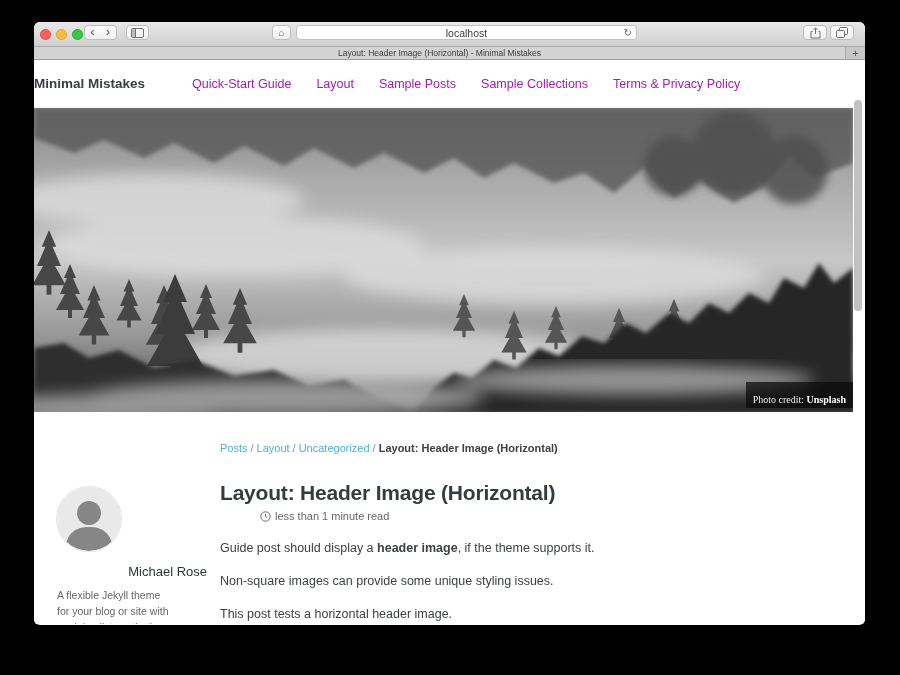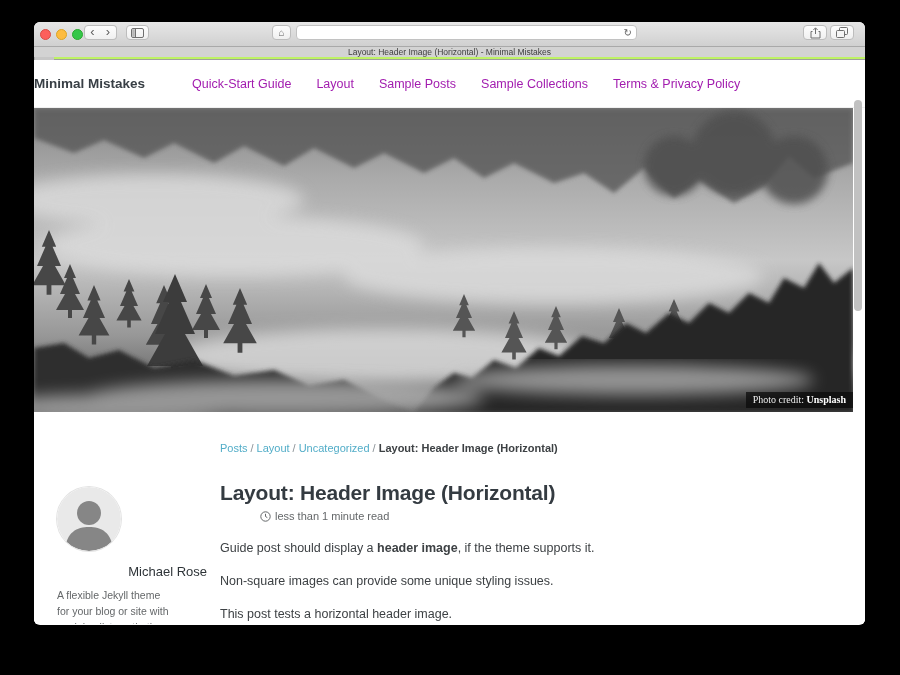--- a/index.html
+++ b/index.html
@@ -32,40 +32,40 @@
   .btn-tabsview{ left:796px; width:24px; }
   .chev { font-size:13px; line-height:1; margin-top:-2px; }
 
   .addressbar { position:absolute; left:262px; top:3px; width:341px; height:15px;
                 background:#fff; border:1px solid #c2c2c2; border-radius:4px;
                 display:flex; align-items:center; }
   .addr-text { flex:1; text-align:center; font-size:10.5px; color:#3c3c3c; }
   .addr-reload { position:absolute; right:4px; top:0; font-size:10px; color:#666;
                  height:13px; display:flex; align-items:center; }
 
-  .tabbar { display:flex; height:13px; background:#bef264; border-bottom:1px solid #9f9f9f;flex-direction:column; }
+  .tabbar { display:flex; height:13px; background:#ef4444; border-bottom:1px solid #9f9f9f; }
   .tab { flex:1; background:#d3d3d3; display:flex; align-items:center; justify-content:center; }
   .tab-title { font-size:8.5px; color:#3d3d3d; }
   .newtab { width:20px; border-left:1px solid #aaa; background:#c7c7c7; color:#555;
             font-size:11px; display:flex; align-items:center; justify-content:center; }
 
   
   .site { position:relative; height:564px; background:#fff; overflow:hidden; }
 
   .masthead { height:48px; display:flex; align-items:center; 
               border-bottom:1px solid #f0f0f0; background:#fff; }
   .site-title { font-size:13.5px; font-weight:bold; color:#383f45; margin-right:47px; }
   .nav-links { display:flex; gap:25px; }
   .nav-link { font-size:12.5px; color:#a21caf; cursor:pointer; }
 
   .hero { position:relative; width:819px; height:304px; background:#777; overflow:hidden; }
   .hero svg { display:block; width:100%; height:100%; }
   .photo-credit { position:absolute; right:0; bottom:4px; background:rgba(10,10,10,.72);
                   color:#eee; font-family:"Liberation Serif", serif; font-size:10px;
-                  padding:2px 7px 3px; }
+                  padding:12px 7px 3px; }
   .photo-credit b { color:#fff; }
 
   .page-area { position:relative; height:212px; background:#fff; }
 
   .author-sidebar { position:absolute; left:23px; top:75px; width:150px; }
   .avatar { width:64px; height:64px; border-radius:50%; overflow:hidden;
             box-shadow:0 0 0 1px #e3e3e3; }
   .author-name { margin-top:13px; font-size:13px; color:#2e3438;text-align:right; }
   .author-bio { margin-top:9px; font-size:10.5px; color:#646769; line-height:1.5; width:112px; }
 
@@ -106,20 +106,21 @@
       <svg class="iconsvg" width="13" height="10" viewBox="0 0 13 10">
         <rect x="0.5" y="0.5" width="12" height="9" rx="1.5" fill="none" stroke="#6f6f6f"></rect>
         <line x1="4.5" y1="0.5" x2="4.5" y2="9.5" stroke="#6f6f6f"></line>
         <rect x="1.2" y="1.2" width="2.6" height="7.6" fill="#b5b5b5"></rect>
       </svg>
     </div>
     <div class="tbtn btn-home">
       <span>⌂</span>
     </div>
     <div class="addressbar">
+      <span class="addr-text">localhost</span>
       <span class="addr-reload">
         <span>↻</span>
       </span>
     </div>
     <div class="tbtn btn-share">
       <svg class="iconsvg" width="11" height="12" viewBox="0 0 11 12">
         <path d="M2.5,4.5 H1 V11 H10 V4.5 H8.5" fill="none" stroke="#6f6f6f"></path>
         <line x1="5.5" y1="1.2" x2="5.5" y2="7" stroke="#6f6f6f"></line>
         <path d="M3.4,3 L5.5,0.8 L7.6,3" fill="none" stroke="#6f6f6f"></path>
       </svg>

